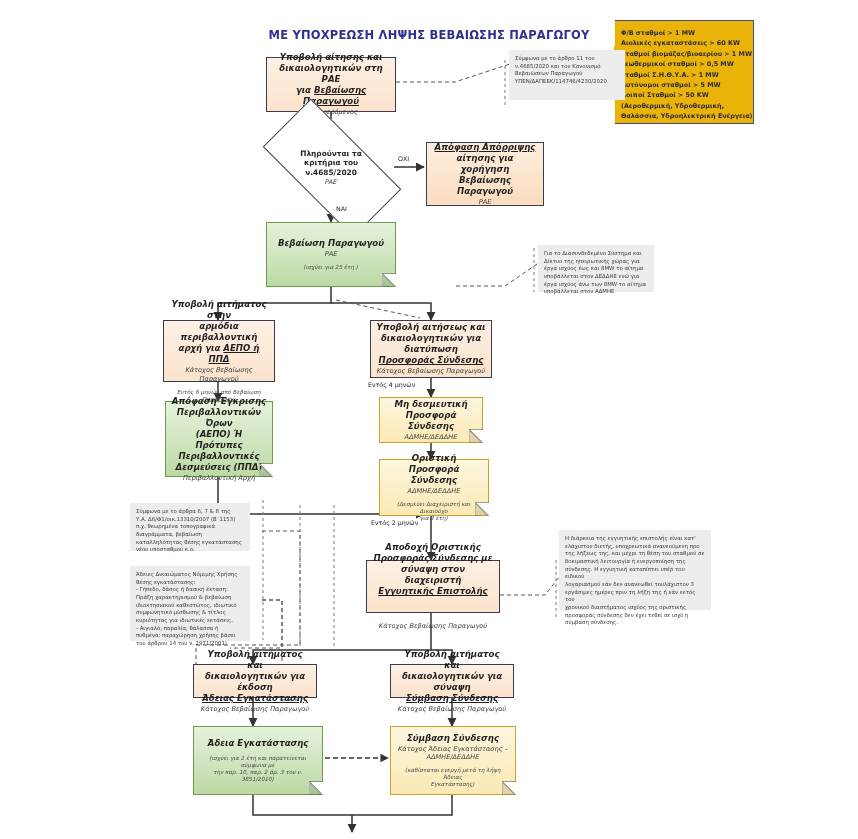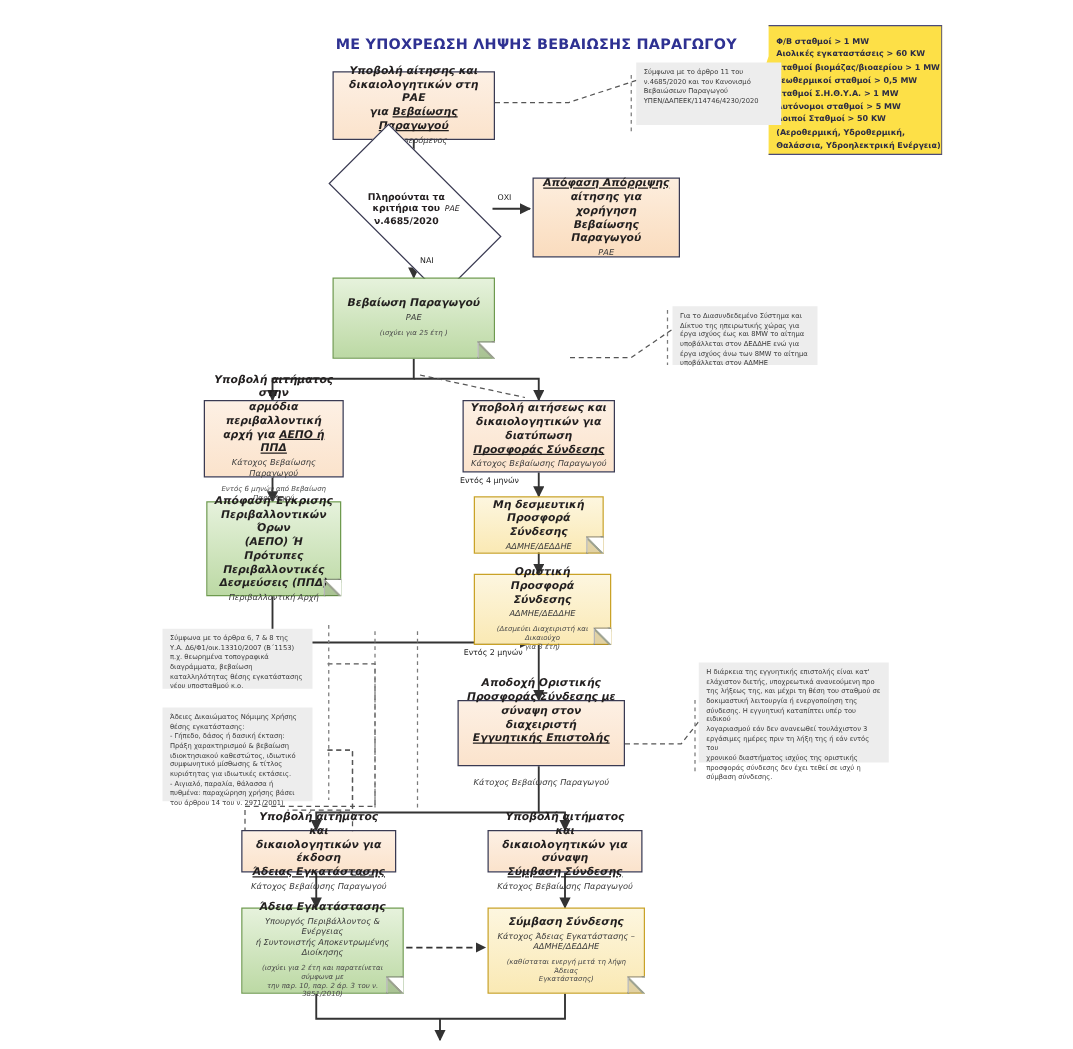--- a/index.html
+++ b/index.html
@@ -53,30 +53,30 @@
 
   
   .diamond{position:absolute;}
   .diamond .dshape{
     position:absolute;left:0;top:0;width:100%;height:100%;
     border:1.3px solid #3a3a52;background:#ffffff;
     transform:rotate(45deg);
   }
   .diamond .dtxt{
     position:absolute;left:0;top:0;width:100%;height:100%;
-    display:flex;flex-direction:row;align-items:center;justify-content:center;
+    display:flex;flex-direction:column;align-items:center;justify-content:center;
     text-align:center;
   }
   .diamond .ttl{font-weight:bold;font-size:7.4px;line-height:1.3;}
   .diamond .sub{font-style:italic;font-size:6.2px;margin-top:1px;}
 
   
   .legend{
     position:absolute;box-sizing:border-box;
-    border:1.4px solid #4a4a7a;background:#fde047;
+    border:1.4px solid #4a4a7a;background:#eab308;
     padding:7px 8px 7px 14px;
     clip-path:polygon(6% 0,100% 0,100% 100%,6% 100%,6% 76%,0 50%,6% 24%);
   }
   .legend div{font-size:6.4px;font-weight:bold;line-height:1.62;color:#2b2b44;white-space:nowrap;}
 
   
   .note{
     position:absolute;box-sizing:border-box;
     background:#ededed;padding:5px 6px;
   }
@@ -337,25 +337,20 @@
     <div class="ttl">
       <span>Υποβολή αιτήματος και</span><br>
       <span>δικαιολογητικών για σύναψη</span><br>
       <u>Σύμβαση Σύνδεσης</u>
     </div>
     <div class="sub">Κάτοχος Βεβαίωσης Παραγωγού</div>
   </div>
 
   <div class="node green greenb fold" style="left:193px;top:726px;width:130px;height:69px;">
     <div class="ttl">Άδεια Εγκατάστασης</div>
-    <div class="sub">
-      <span>Υπουργός Περιβάλλοντος &amp; Ενέργειας</span><br>
-      <span>ή Συντονιστής Αποκεντρωμένης</span><br>
-      <span>Διοίκησης</span>
-    </div>
     <div class="fine">
       <span>(ισχύει για 2 έτη και παρατείνεται σύμφωνα με</span><br>
       <span>την παρ. 10, παρ. 2 άρ. 3 του ν. 3851/2010)</span>
     </div>
   </div>
 
   <div class="node yellow yellowb fold" style="left:390px;top:726px;width:126px;height:69px;">
     <div class="ttl">Σύμβαση Σύνδεσης</div>
     <div class="sub">
       <span>Κάτοχος Άδειας Εγκατάστασης –</span><br>

